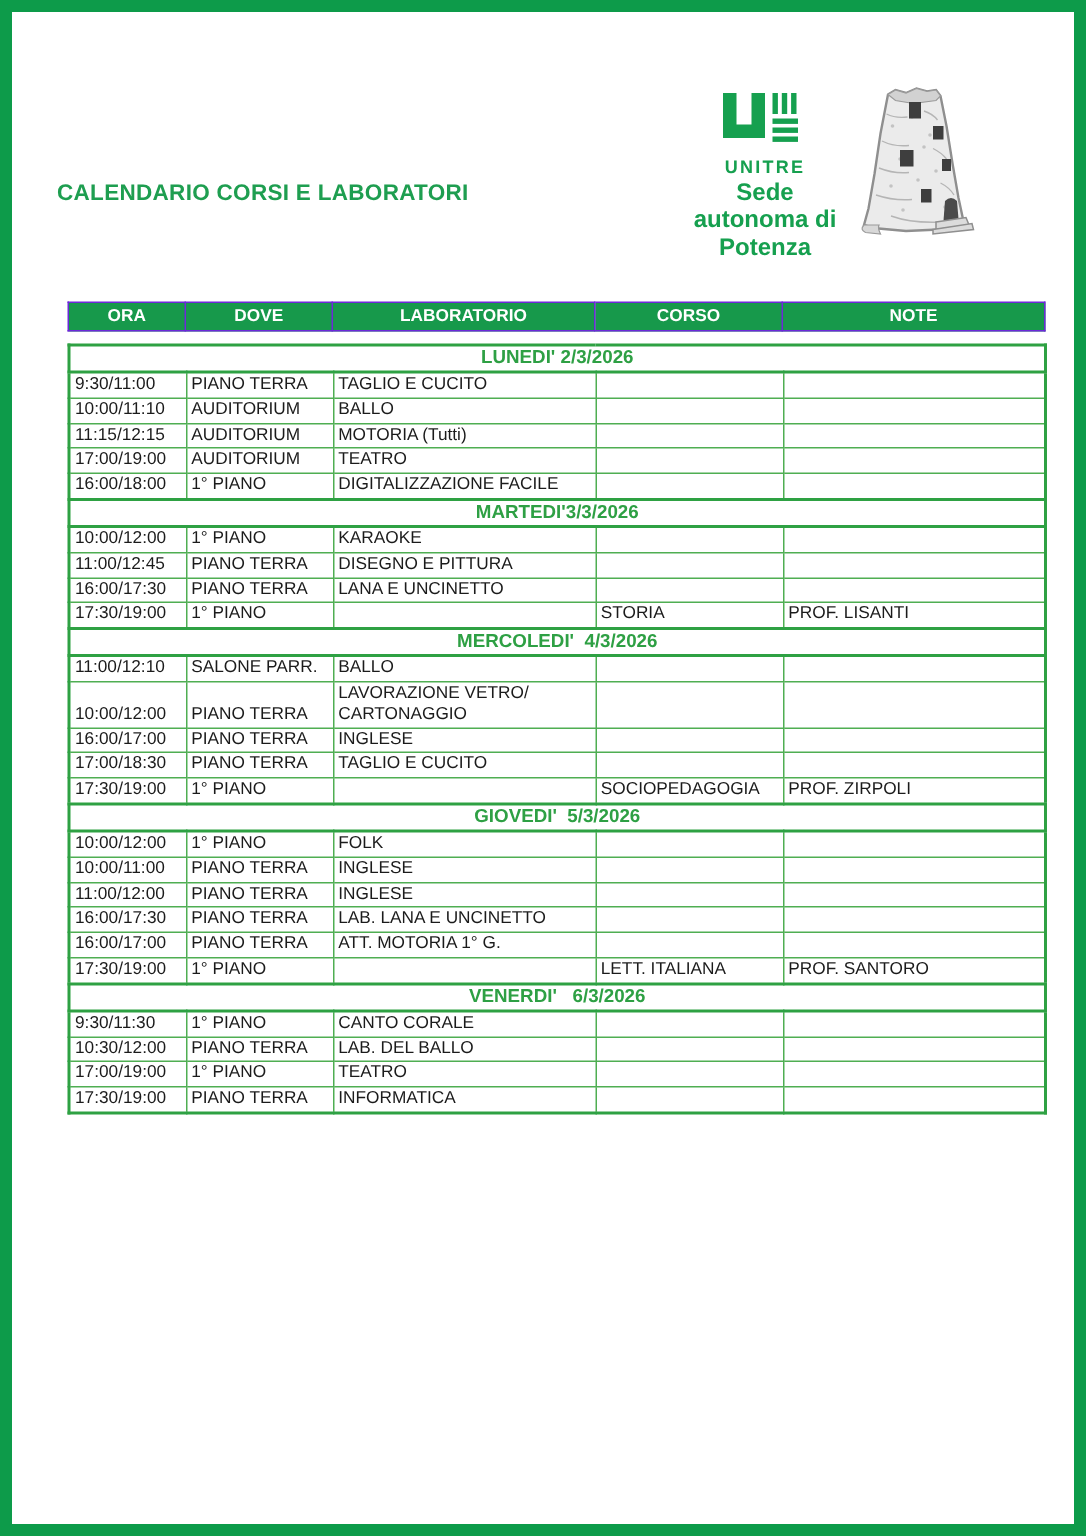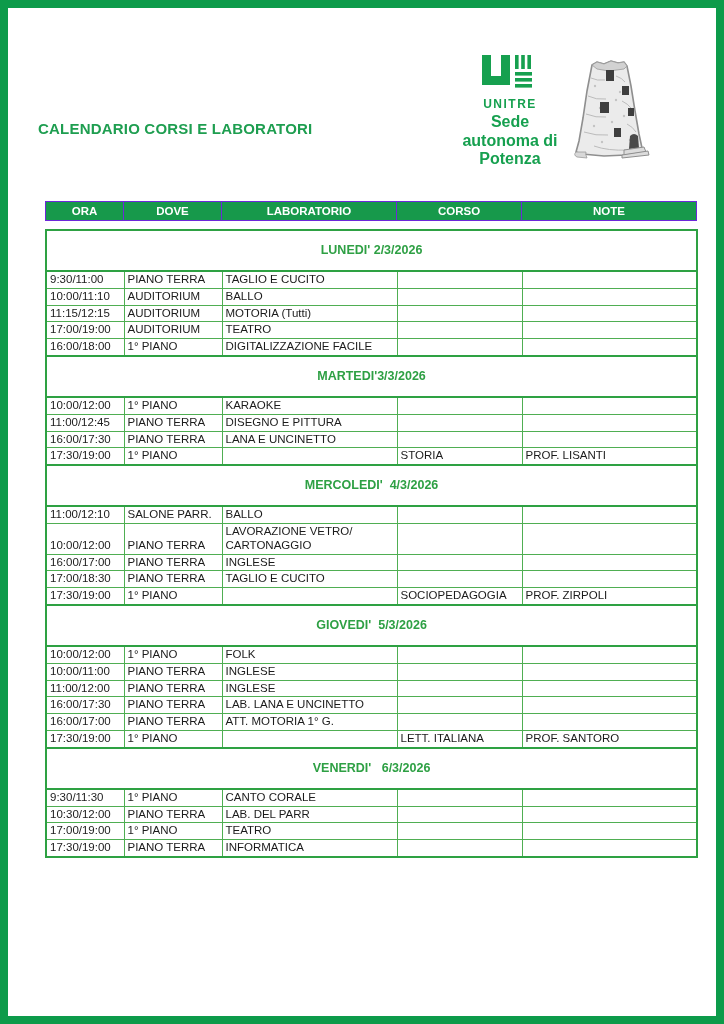--- a/index.html
+++ b/index.html
@@ -17,21 +17,21 @@
   .doc-title {
     position:absolute; left:30px; top:112px;
     font-size:15px; font-weight:bold; color:#1e9e50;
     letter-spacing:0.2px;
   }
 
   
   .logo-block {
     position:absolute; left:448px; top:46px;
     width:200px; height:108px;
-    display:flex; align-items:center;
+    display:flex; align-items:flex-start;
   }
   .logo-left {
     width:108px; display:flex; flex-direction:column; align-items:center;
     padding-top:8px;
   }
   .unitre-mark { width:56px; height:40px; display:block; }
   .unitre-name {
     margin-top:2px; font-size:12px; font-weight:bold; color:#16a04f;
     letter-spacing:1.5px;
   }
@@ -63,21 +63,21 @@
     border:1px solid #4fae52;
     font-size:11.5px; color:#1b1b1b;
     height:16px; padding:1px 3px 1px 3px;
     vertical-align:bottom; line-height:1.2;
     overflow:hidden; white-space:nowrap;
   }
   .sched-body td.cell-laboratorio { white-space:pre-line;margin-top:38px; }
   .sched-body tr.section-row td {
     border:2px solid #2ea143;
     text-align:center; vertical-align:middle;
-    height:18px; padding:12px;
+    height:18px; padding:0;
   }
   .section-title {
     font-size:12.5px; font-weight:bold; color:#2ea044;
     white-space:pre;
   }
 </style>
 </head>
 <body>
 
 <div class="page">
@@ -340,21 +340,21 @@
         <tr>
           <td class="cell-ora">9:30/11:30</td>
           <td class="cell-dove">1° PIANO</td>
           <td class="cell-laboratorio">CANTO CORALE</td>
           <td class="cell-corso"></td>
           <td class="cell-note"></td>
         </tr>
         <tr>
           <td class="cell-ora">10:30/12:00</td>
           <td class="cell-dove">PIANO TERRA</td>
-          <td class="cell-laboratorio">LAB. DEL PARR</td>
+          <td class="cell-laboratorio">LAB. DEL BALLO</td>
           <td class="cell-corso"></td>
           <td class="cell-note"></td>
         </tr>
         <tr>
           <td class="cell-ora">17:00/19:00</td>
           <td class="cell-dove">1° PIANO</td>
           <td class="cell-laboratorio">TEATRO</td>
           <td class="cell-corso"></td>
           <td class="cell-note"></td>
         </tr>

